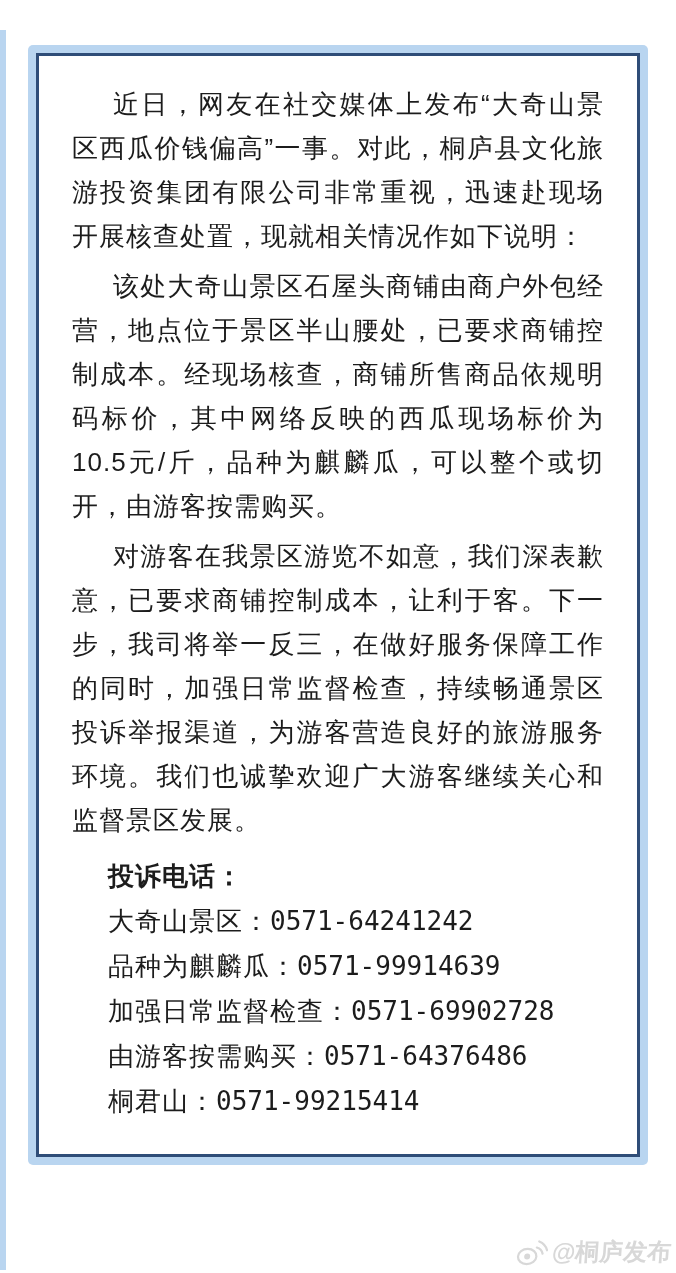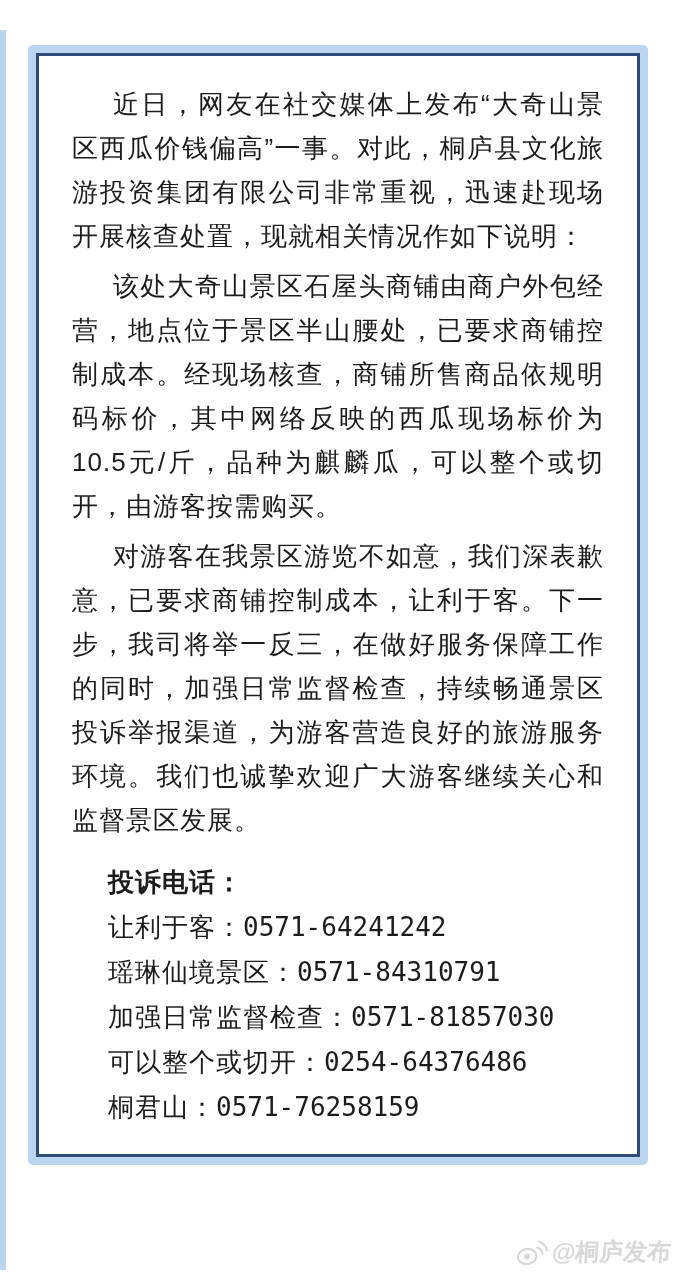--- a/index.html
+++ b/index.html
@@ -44,21 +44,21 @@
   .para{
     margin:0 0 6px 0;
     font-size:26px;
     line-height:44px;
     text-align:justify;
     text-align-last:left;
     text-indent:41px;
     letter-spacing:1px;
   }
   .para:last-of-type{margin-bottom:9px;}
-  .hotline{margin-top:18px;}
+  .hotline{margin-top:12px;}
   .hotline-heading{
     font-weight:bold;
     font-size:26px;
     line-height:45px;
     padding-left:36px;
     letter-spacing:1px;
   }
   .hotline-row{
     font-size:26px;
     line-height:45px;
@@ -112,33 +112,33 @@
     <p class="para">近日，网友在社交媒体上发布“大奇山景区西瓜价钱偏高”一事。对此，桐庐县文化旅游投资集团有限公司非常重视，迅速赴现场开展核查处置，现就相关情况作如下说明：</p>
 
     <p class="para">该处大奇山景区石屋头商铺由商户外包经营，地点位于景区半山腰处，已要求商铺控制成本。经现场核查，商铺所售商品依规明码标价，其中网络反映的西瓜现场标价为10.5元/斤，品种为麒麟瓜，可以整个或切开，由游客按需购买。</p>
 
     <p class="para">对游客在我景区游览不如意，我们深表歉意，已要求商铺控制成本，让利于客。下一步，我司将举一反三，在做好服务保障工作的同时，加强日常监督检查，持续畅通景区投诉举报渠道，为游客营造良好的旅游服务环境。我们也诚挚欢迎广大游客继续关心和监督景区发展。</p>
 
     <div class="hotline">
       <div class="hotline-heading">投诉电话：</div>
 
       <div class="hotline-row">
-        <span>让利于客：</span><span class="hotline-number">0571-64241242</span>
+        <span>大奇山景区：</span><span class="hotline-number">0571-64241242</span>
       </div>
       <div class="hotline-row">
-        <span>瑶琳仙境景区：</span><span class="hotline-number">0571-84310791</span>
+        <span>品种为麒麟瓜：</span><span class="hotline-number">0571-99914639</span>
       </div>
       <div class="hotline-row">
-        <span>加强日常监督检查：</span><span class="hotline-number">0571-81857030</span>
+        <span>加强日常监督检查：</span><span class="hotline-number">0571-69902728</span>
       </div>
       <div class="hotline-row">
-        <span>可以整个或切开：</span><span class="hotline-number">0254-64376486</span>
+        <span>由游客按需购买：</span><span class="hotline-number">0571-64376486</span>
       </div>
       <div class="hotline-row">
-        <span>桐君山：</span><span class="hotline-number">0571-76258159</span>
+        <span>桐君山：</span><span class="hotline-number">0571-99215414</span>
       </div>
     </div>
 
     <div class="sig-block">
       <div class="sig-company">桐庐县文化旅游投资集团有限公司</div>
       <div class="sig-date">2023年7月10日</div>
     </div>
 
   </div>
 </div>

